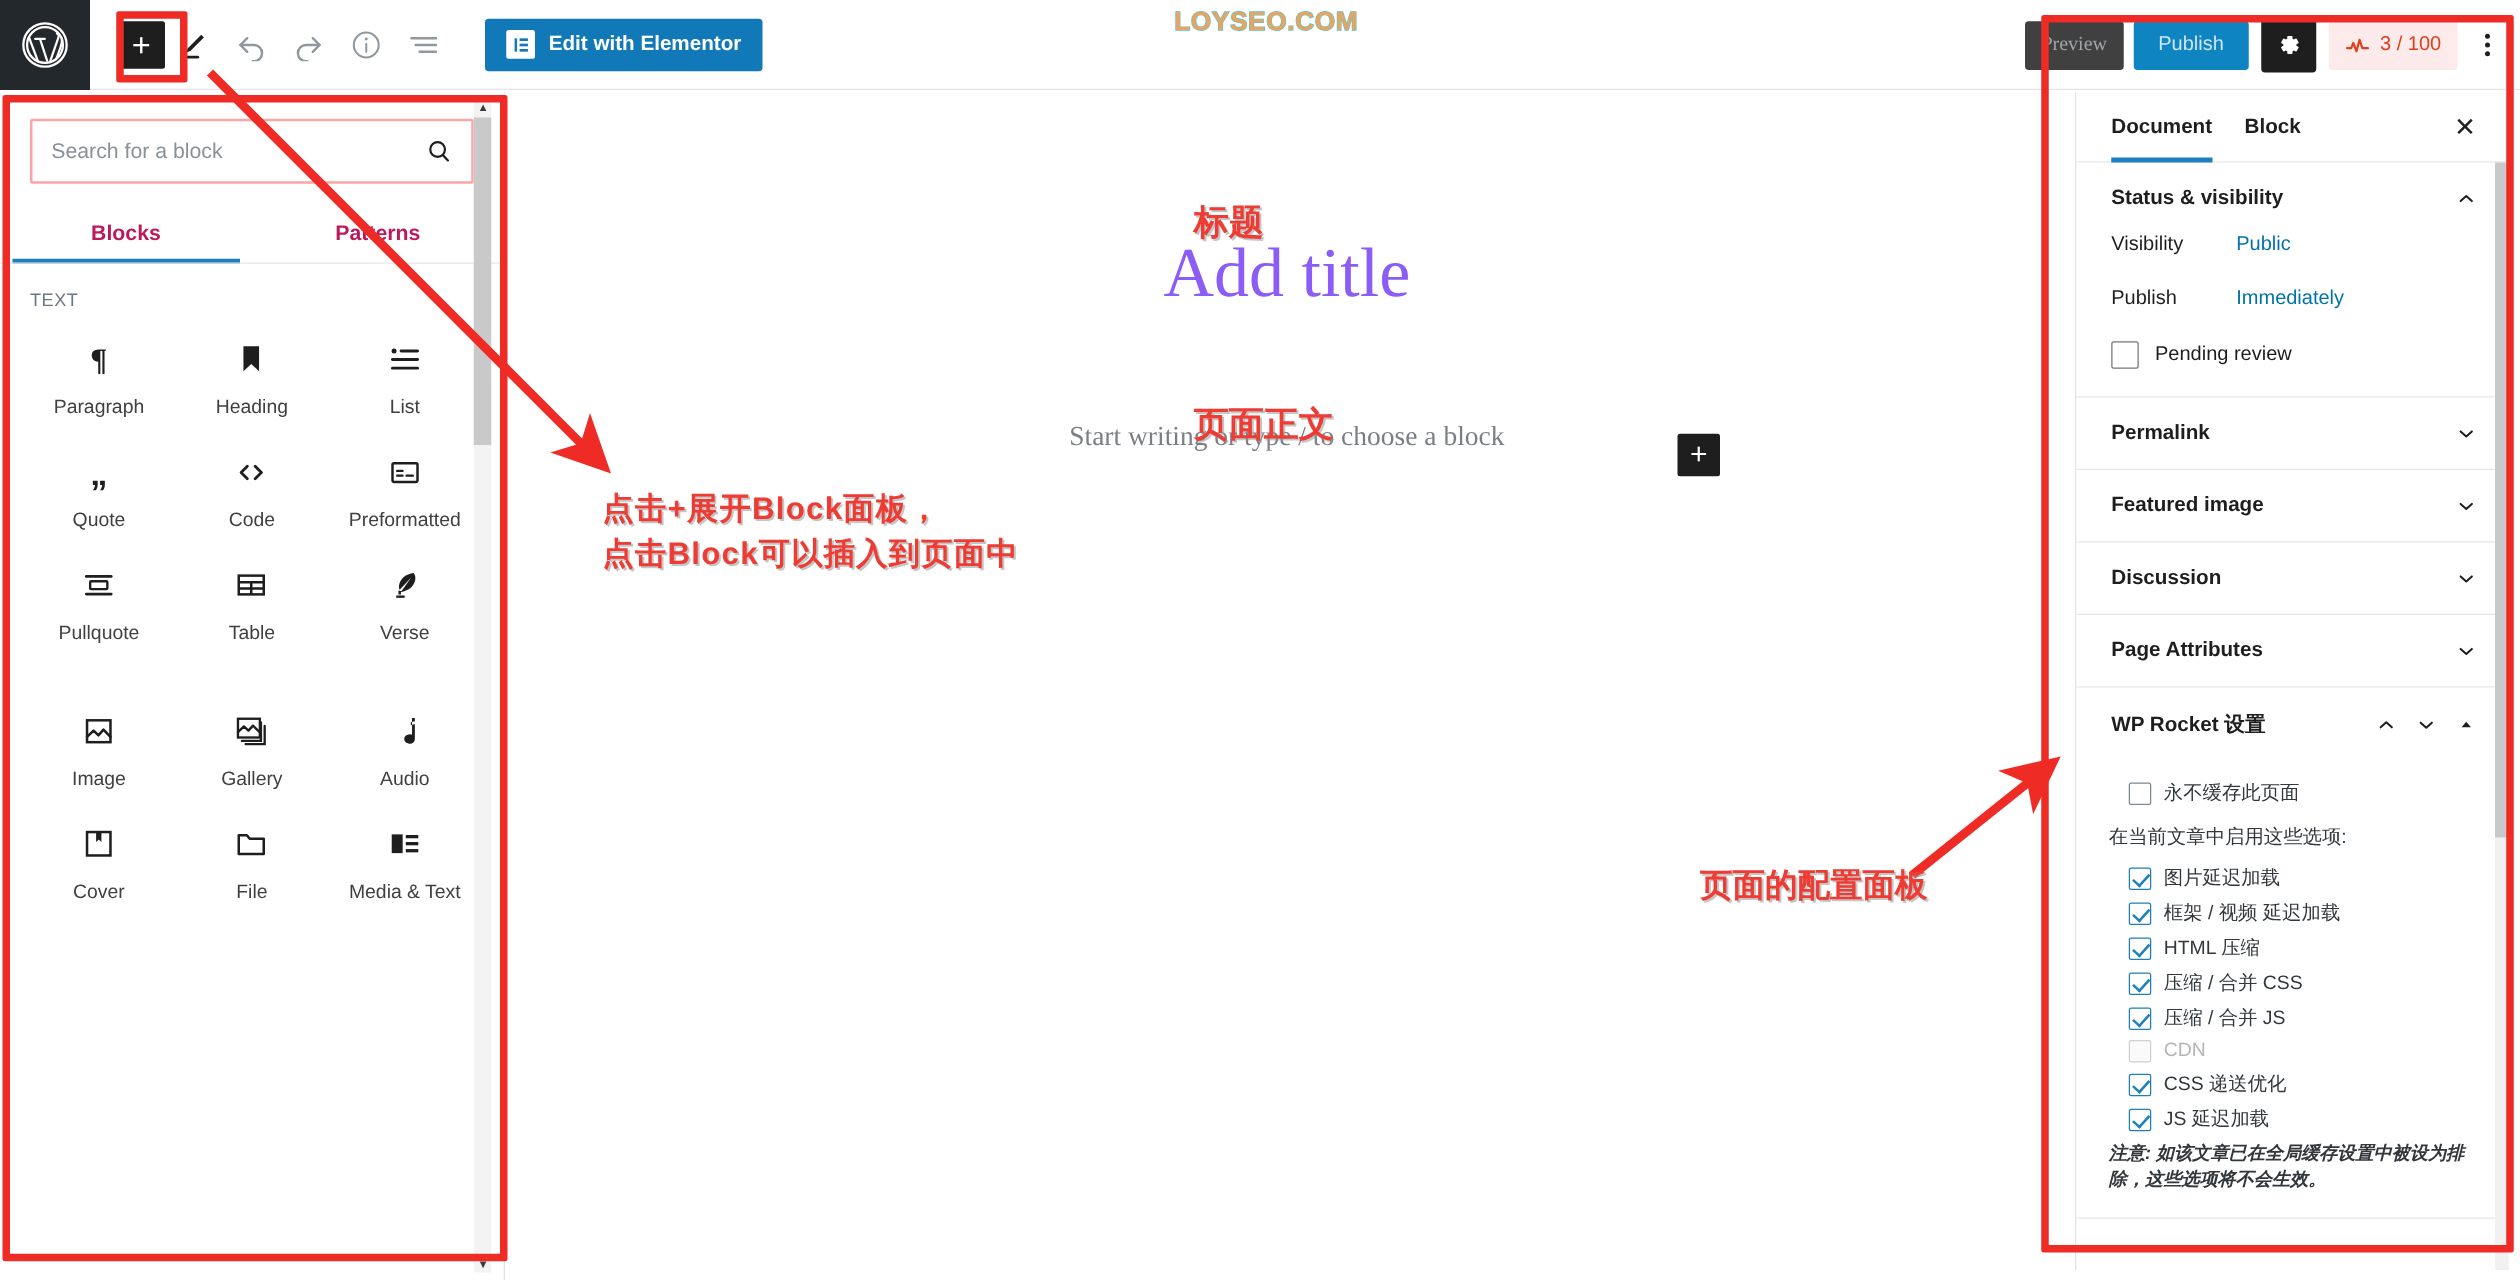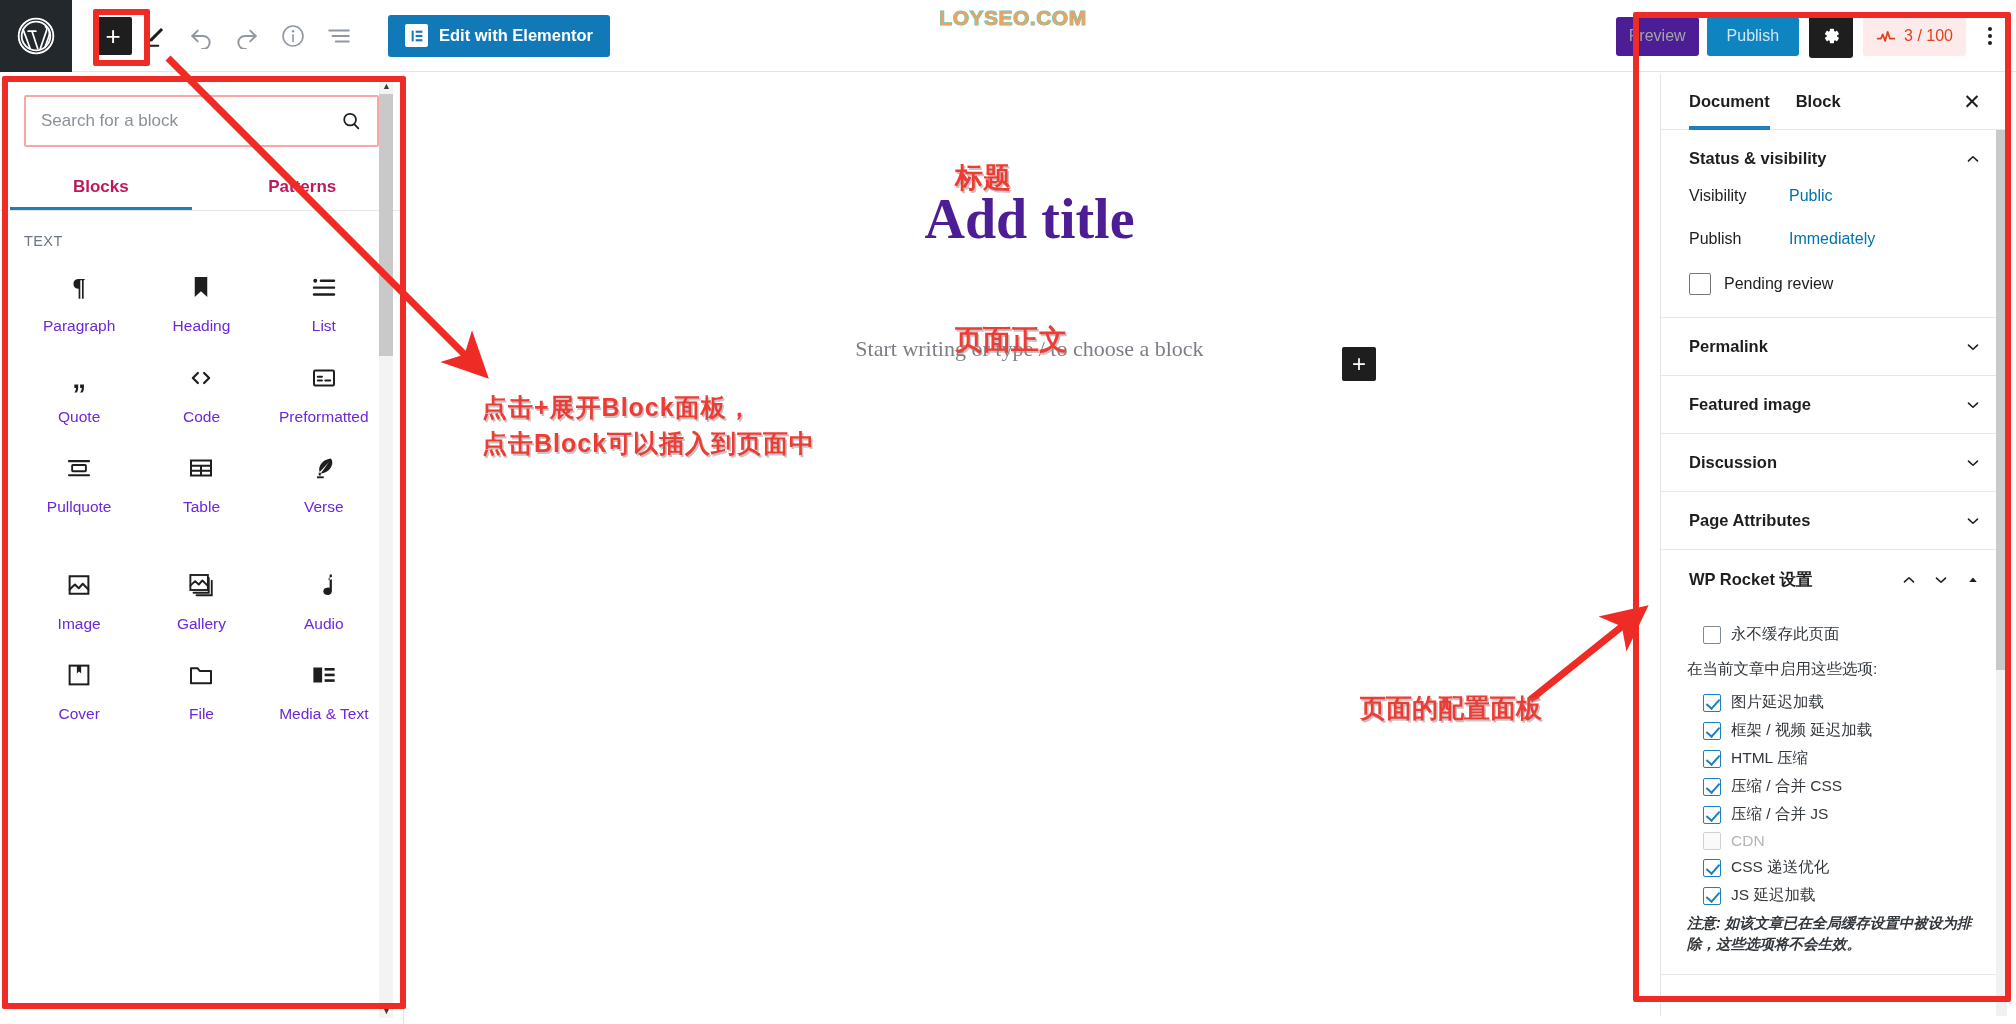--- a/index.html
+++ b/index.html
@@ -53,23 +53,23 @@
     paint-order: stroke fill;
     font-family:"Liberation Sans", sans-serif;
   }
 
   
   .tb-right {
     position:absolute; right:0; top:0; height:72px;
     display:flex; align-items:center; gap:0; padding-right:8px;
   }
   .btn-preview {
-    background:#4c1d95; color:#a0a5aa; border-radius:3px;
+    background:#404040; color:#a0a5aa; border-radius:3px;
     height:39px; display:flex; align-items:center; padding:0 13px;
-    font-size:16px; margin-right:8px; white-space:nowrap;
+    font-size:16px; margin-right:8px; white-space:nowrap;font-family:Liberation Serif, serif;
   }
   .btn-publish {
     background:#0e84c0; color:#cfe6f5; border-radius:3px;
     height:39px; display:flex; align-items:center; padding:0 20px;
     font-size:16px; margin-right:10px; white-space:nowrap;
   }
   .btn-gear {
     background:#1e1e1e; color:#fff; border-radius:3px;
     width:44px; height:44px; display:flex; align-items:center; justify-content:center;
     margin-right:10px;
@@ -127,41 +127,41 @@
   .block-item {
     display:flex; flex-direction:column; align-items:center; justify-content:flex-start;
     padding:16px 0 10px 0; gap:14px;
   }
   .block-item .bi-icon {
     width:32px; height:32px; display:flex; align-items:center; justify-content:center;
     color:#1e1e1e;
   }
   .block-item .bi-icon svg { width:30px; height:30px; }
   .block-item .bi-label {
-    font-size:15.5px; color:#6d28d9; text-align:center; line-height:1.2;
+    font-size:15.5px; color:#404040; text-align:center; line-height:1.2;
   }
   .panel-scrollbar {
     position:absolute; right:10px; top:6px; width:14px; height:938px;
     background:#f3f3f3;
   }
   .panel-scrollbar .thumb {
     position:absolute; top:14px; left:0; width:14px; height:262px; background:#c9c9c9;
   }
   .panel-scrollbar .arr { position:absolute; left:3px; color:#3c3c3c; font-size:9px; line-height:1; }
 
   
   .canvas {
     position:absolute; left:405px; top:74px; right:362px; bottom:0;
     background:#fff; overflow:hidden;
   }
   .canvas-inner { position:relative; width:100%; height:100%; }
   .post-title {
     position:absolute; top:113px; left:0; right:0; text-align:center;
     font-family:"Liberation Serif", serif;
-    font-size:56px; font-weight:bold; color:#4c1d95;
+    font-size:56px; font-weight:normal; color:#8b5cf6;
   }
   .post-body-ph {
     position:absolute; top:262px; left:0; right:0; text-align:center;
     font-family:"Liberation Serif", serif;
     font-size:22px; color:#7b7f85;
   }
   .canvas-inserter {
     position:absolute; top:273px; left:937px;
     width:34px; height:34px; background:#1e1e1e; color:#fff;
     display:flex; align-items:center; justify-content:center;

